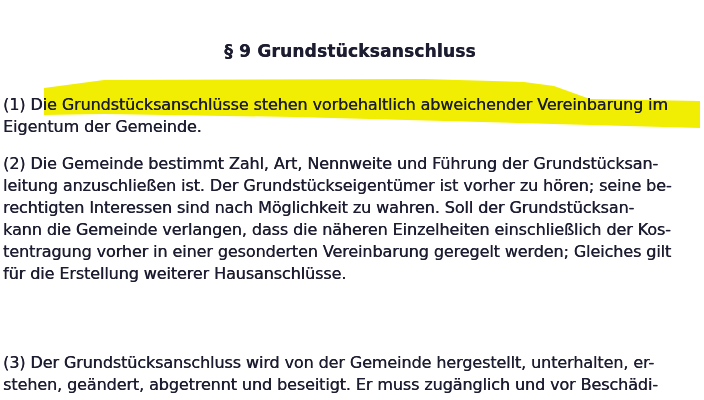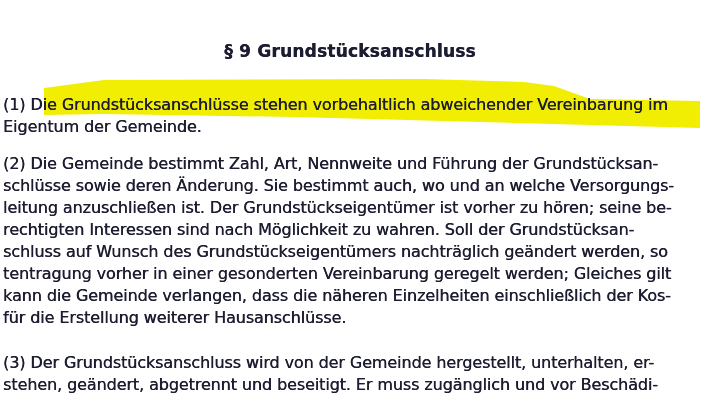--- a/index.html
+++ b/index.html
@@ -89,26 +89,24 @@
 
   <h1 class="heading">§ 9 Grundstücksanschluss</h1>
 
   <div class="para" id="p1">
     <div class="line"><span class="seg">(1) Die </span><span class="seg">Grundstücksanschlüsse stehen vorbehaltlich abweichender Vereinbarung im</span></div>
     <div class="line"><span class="seg hl hl-b">Eigentum der Gemeinde.</span></div>
   </div>
 
   <div class="para" id="p2">
     <div class="line"><span class="seg">(2) Die Gemeinde bestimmt Zahl, Art, Nennweite und Führung der Grundstücksan-</span></div>
-    <div class="line"><span class="seg">schlüsse sowie deren Änderung. Sie bestimmt auch, wo und an welche Versorgungs-</span></div>
     <div class="line"><span class="seg">leitung anzuschließen ist. Der Grundstückseigentümer ist vorher zu hören; seine be-</span></div>
     <div class="line"><span class="seg">rechtigten Interessen sind nach Möglichkeit zu wahren. Soll der Grundstücksan-</span></div>
-    <div class="line"><span class="seg">schluss auf Wunsch des Grundstückseigentümers nachträglich geändert werden, so</span></div>
+    <div class="line"><span class="seg">kann die Gemeinde verlangen, dass die näheren Einzelheiten einschließlich der Kos-</span></div>
     <div class="line"><span class="seg">tentragung vorher in einer gesonderten Vereinbarung geregelt werden; Gleiches gilt</span></div>
-    <div class="line"><span class="seg">kann die Gemeinde verlangen, dass die näheren Einzelheiten einschließlich der Kos-</span></div>
     <div class="line"><span class="seg">für die Erstellung weiterer Hausanschlüsse.</span></div>
   </div>
 
   <div class="para" id="p3">
     <div class="line"><span class="seg">(3) </span><span class="seg hl hl-d">Der Grundstücksanschluss wird von der Gemeinde hergestellt,</span><span class="seg"> unterhalten, er-</span></div>
     <div class="line"><span class="seg">stehen, geändert, abgetrennt und beseitigt. Er muss zugänglich und vor Beschädi-</span></div>
     <div class="line"><span class="seg">gungen geschützt sein.</span></div>
   </div>
 
 </div>

